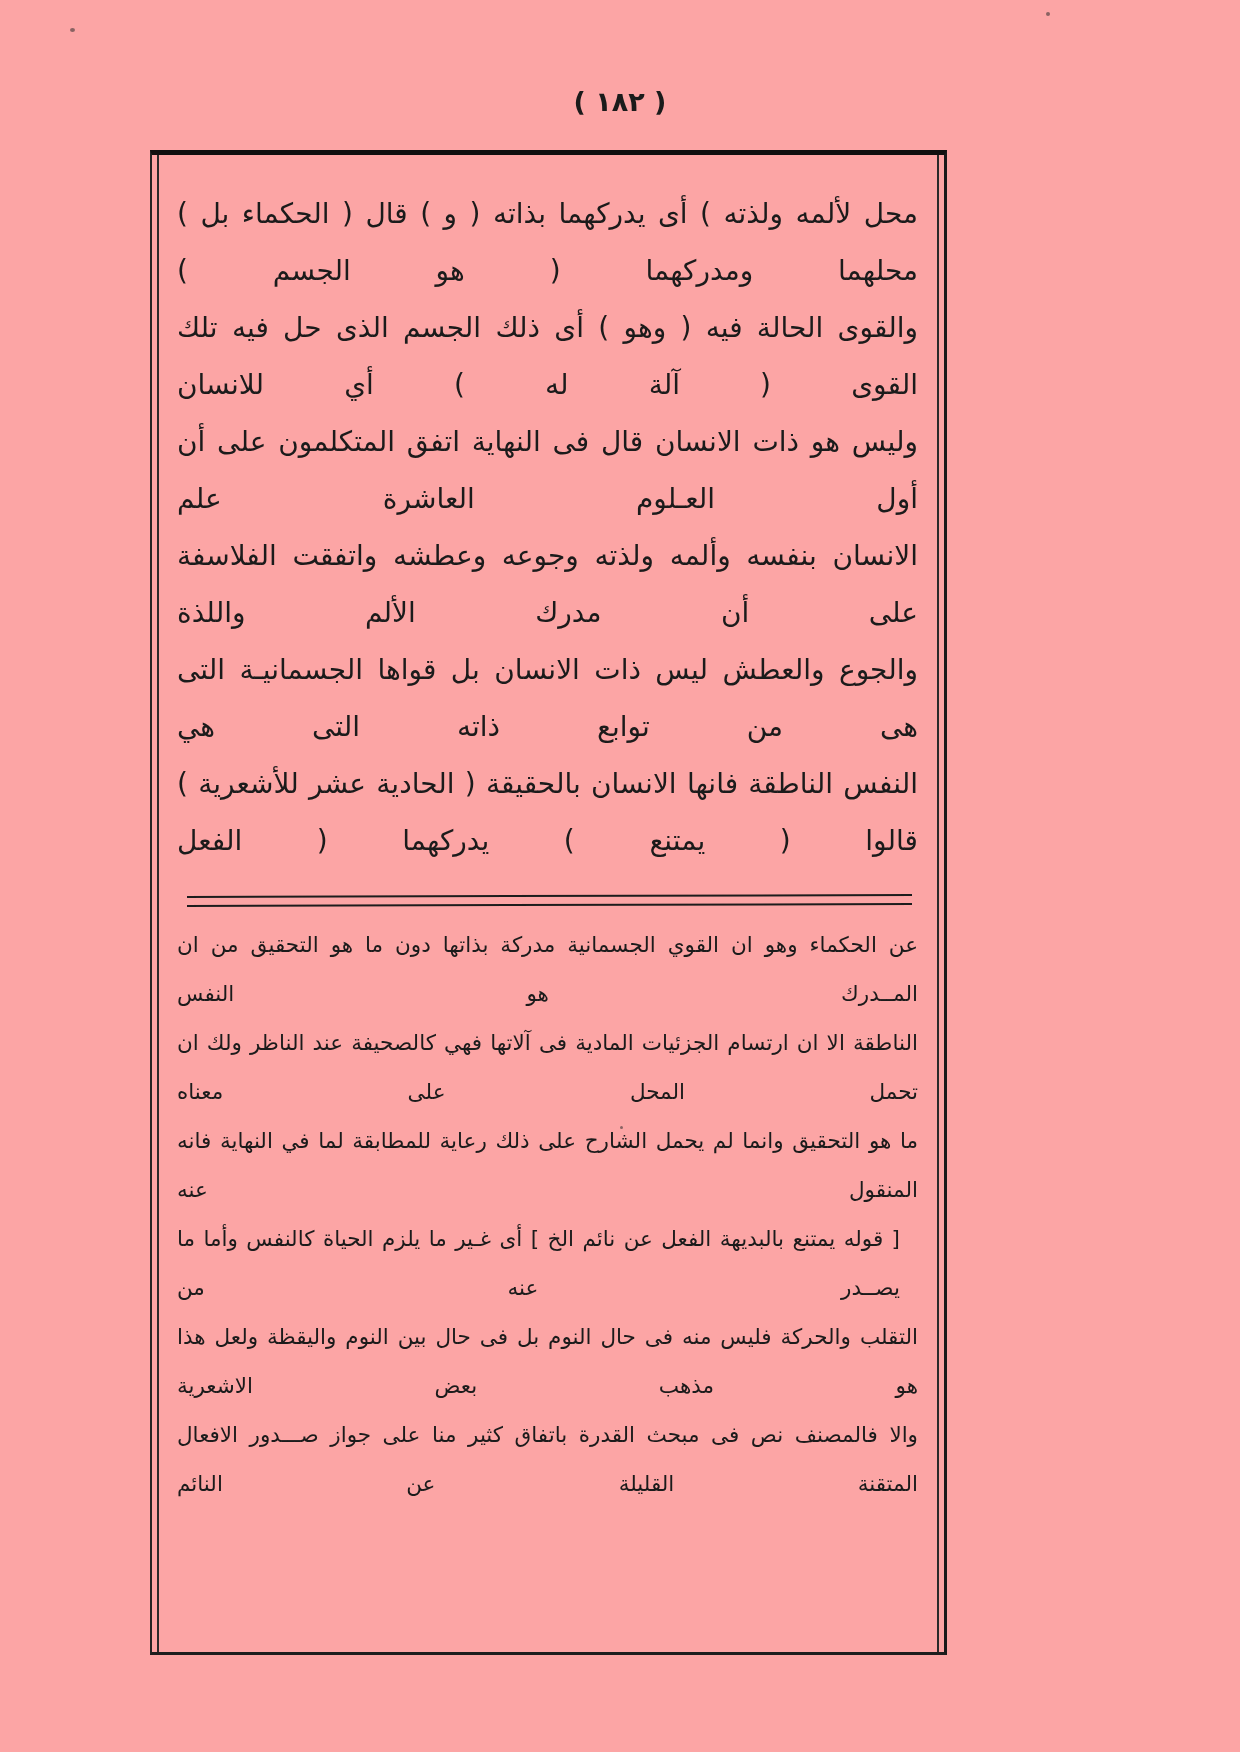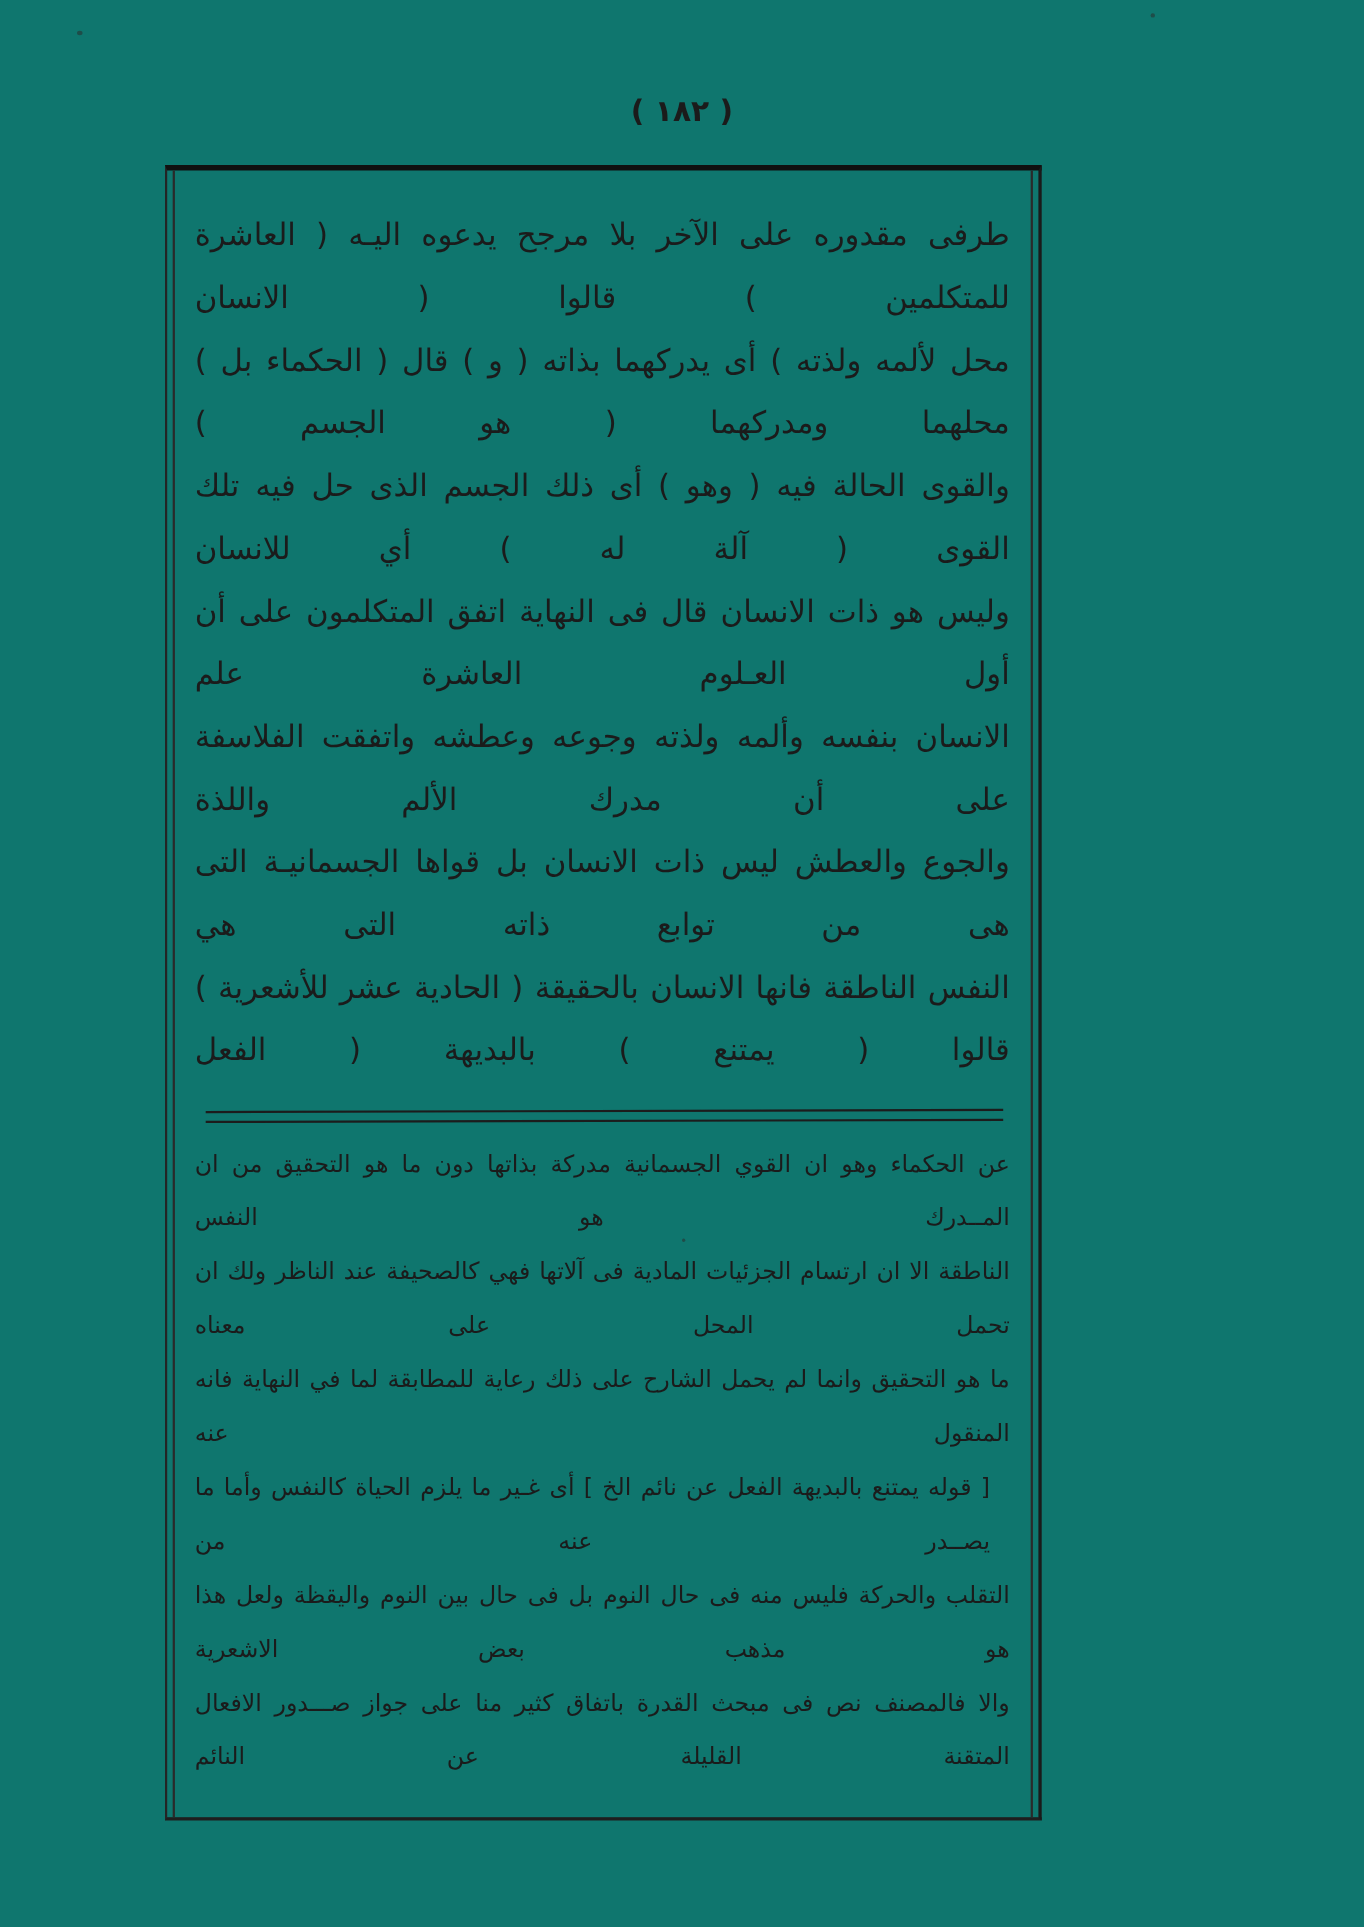--- a/index.html
+++ b/index.html
@@ -1,19 +1,19 @@
 <!DOCTYPE html>
 <html lang="ar"><head>
 <meta charset="utf-8">
 <style>
   html,body{margin:0;padding:0;background:#ffffff;}
   .page{
     position:relative;
     width:1240px;height:1752px;
-    background:#0f766e;
+    background:#fca5a5;
     font-family:"DejaVu Sans", sans-serif;
     color:#1b1b1b;
     overflow:hidden;
   }
   .pageno{
     position:absolute;
     top:86px;left:0;width:100%;
     text-align:center;
     font-size:27px;
     letter-spacing:3px;
@@ -76,27 +76,26 @@
 <body>
 
 <div class="page">
 
   <div class="pageno">( ١٨٢ )</div>
 
   <div class="frame">
     <div class="content">
 
       <div class="matn">
-        <div class="line fl">طرفى مقدوره على الآخر بلا مرجح يدعوه اليـه ( العاشرة للمتكلمين ) قالوا ( الانسان</div>
         <div class="line fl">محل لألمه ولذته ) أى يدركهما بذاته ( و ) قال ( الحكماء بل ) محلهما ومدركهما ( هو الجسم )</div>
         <div class="line fl">والقوى الحالة فيه ( وهو ) أى ذلك الجسم الذى حل فيه تلك القوى ( آلة له ) أي للانسان</div>
         <div class="line fl">وليس هو ذات الانسان قال فى النهاية اتفق المتكلمون على أن أول العـلوم العاشرة علم</div>
         <div class="line fl">الانسان بنفسه وألمه ولذته وجوعه وعطشه واتفقت الفلاسفة على أن مدرك الألم واللذة</div>
         <div class="line fl">والجوع والعطش ليس ذات الانسان بل قواها الجسمانيـة التى هى من توابع ذاته التى هي</div>
-        <div class="line fl">النفس الناطقة فانها الانسان بالحقيقة ( الحادية عشر للأشعرية ) قالوا ( يمتنع ) بالبديهة ( الفعل</div>
+        <div class="line fl">النفس الناطقة فانها الانسان بالحقيقة ( الحادية عشر للأشعرية ) قالوا ( يمتنع ) يدركهما ( الفعل</div>
       </div>
 
       <div class="divider"></div>
 
       <div class="hashiya h1blk">
         <div class="line fl">عن الحكماء وهو ان القوي الجسمانية مدركة بذاتها دون ما هو التحقيق من ان المــدرك هو النفس</div>
         <div class="line fl">الناطقة الا ان ارتسام الجزئيات المادية فى آلاتها فهي كالصحيفة عند الناظر ولك ان تحمل المحل على معناه</div>
         <div class="line fl">ما هو التحقيق وانما لم يحمل الشارح على ذلك رعاية للمطابقة لما في النهاية فانه المنقول عنه</div>
         <div class="line fl indent-sm">[ قوله يمتنع بالبديهة الفعل عن نائم الخ ] أى غـير ما يلزم الحياة كالنفس وأما ما يصــدر عنه من</div>
         <div class="line fl">التقلب والحركة فليس منه فى حال النوم بل فى حال بين النوم واليقظة ولعل هذا هو مذهب بعض الاشعرية</div>

